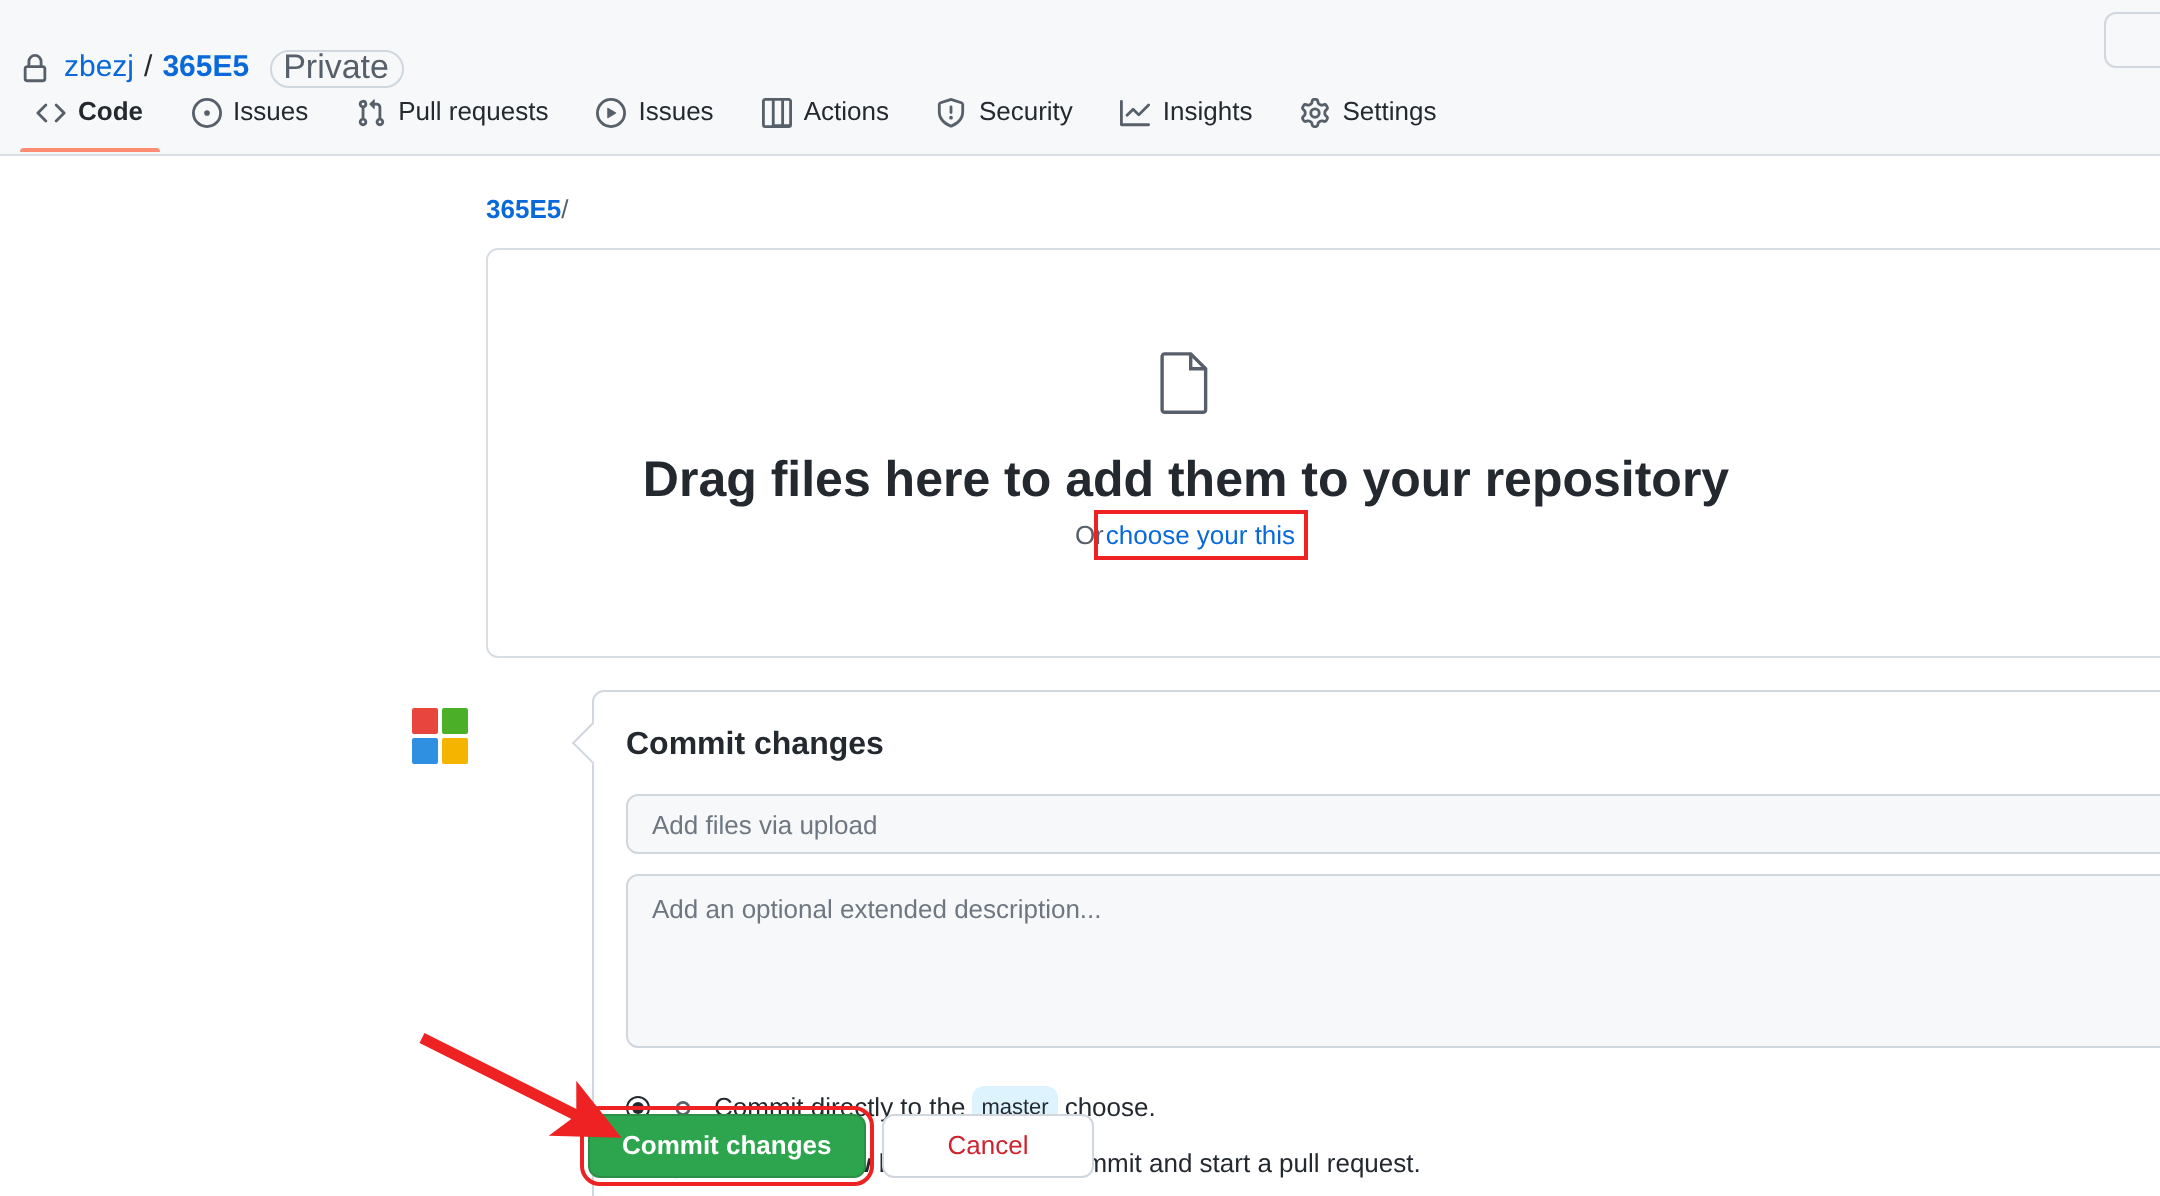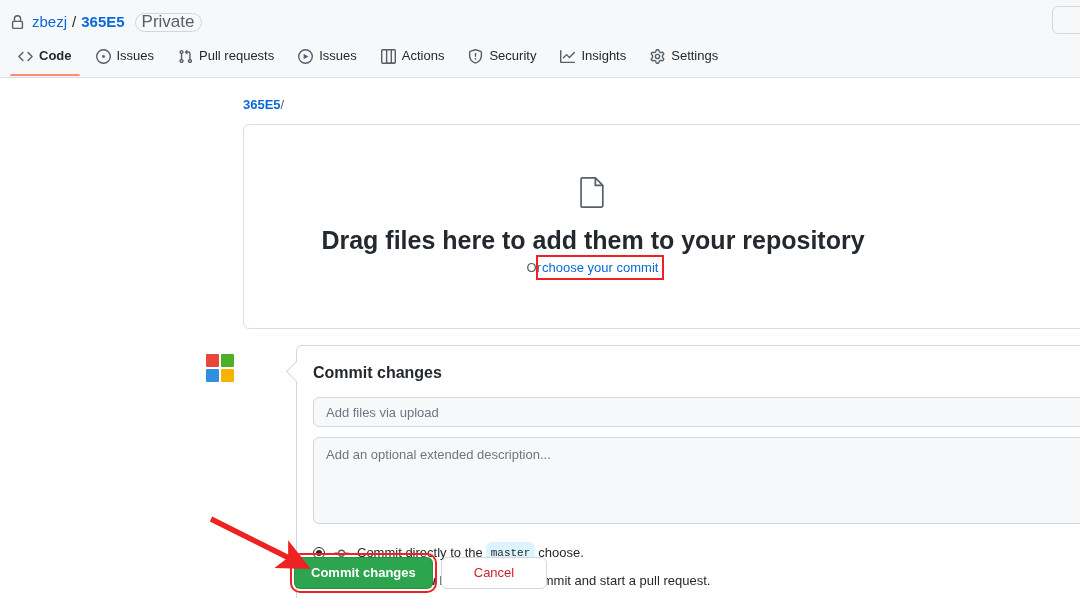--- a/index.html
+++ b/index.html
@@ -12,21 +12,21 @@
     -webkit-font-smoothing: antialiased;
   }
   .page { position: relative; width: 1080px; height: 598px; background: #fff; }
 
   
   .repo-header {
     position: absolute; left: 0; top: 0; width: 1080px; height: 78px;
     background: #f6f8fa; border-bottom: 1px solid #d8dee4;
   }
   .repo-title {
-    position: absolute; left: 10px; top: 12px;
+    position: absolute; left: 10px; top: 24px;
     display: flex; align-items: center; gap: 5px;
     font-size: 15px; line-height: 20px;
   }
   .lock-icon { display: inline-flex; color: #57606a; margin-right: 2px; }
   .owner-link { color: #0969da; text-decoration: none; font-weight: 400; }
   .slash { color: #24292f; font-weight: 400; }
   .repo-link { color: #0969da; text-decoration: none; font-weight: 700; }
   .visibility-badge {
     margin-left: 5px;
     font-size: 17px; line-height: 16px;
@@ -161,21 +161,21 @@
     position: relative;
     cursor: pointer;
   }
   .radio-dot.checked { border-color: #24292f; }
   .radio-dot.checked::after {
     content: ""; position: absolute; left: 2px; top: 2px;
     width: 6px; height: 6px; border-radius: 50%; background: #24292f;
   }
   .row-ico { display: inline-flex; color: #57606a; margin-right: 8px; }
   .code-chip {
-    font-family: Liberation Mono, monospace;
+    font-family: Liberation Sans, sans-serif;
     font-size: 11px;
     background: #ddf4ff; color: #24292f;
     border-radius: 6px; padding: 1px 5px;
     margin: 0 3px;
   }
   .bold { font-weight: 600; }
   .link { color: #0969da; text-decoration: none; }
 
   
   .actions {
@@ -318,21 +318,21 @@
     <div class="dropzone">
       <div class="dropzone-inner">
         <span class="file-icon">
           <svg width="26" height="32" viewBox="0 0 24 30" fill="none" stroke="currentColor" stroke-width="1.6" aria-hidden="true">
             <path d="M2 1.8h12.2L21.2 8.8V28a1.2 1.2 0 0 1-1.2 1.2H2A1.2 1.2 0 0 1 .8 28V3A1.2 1.2 0 0 1 2 1.8Z"></path>
             <path d="M14.2 1.8V8.8h7"></path>
           </svg>
         </span>
         <div class="dz-title">Drag files here to add them to your repository</div>
         <div class="dz-sub">
-          <span>Or</span><a class="choose" href="#">choose your commit</a>
+          <span>Or</span><a class="choose" href="#">choose your this</a>
         </div>
       </div>
     </div>
 
     <div class="commit-wrap">
 
       <div class="avatar">
         <div class="avatar-grid">
           <i style="background:#e8453c"></i>
           <i style="background:#4caf28"></i>

